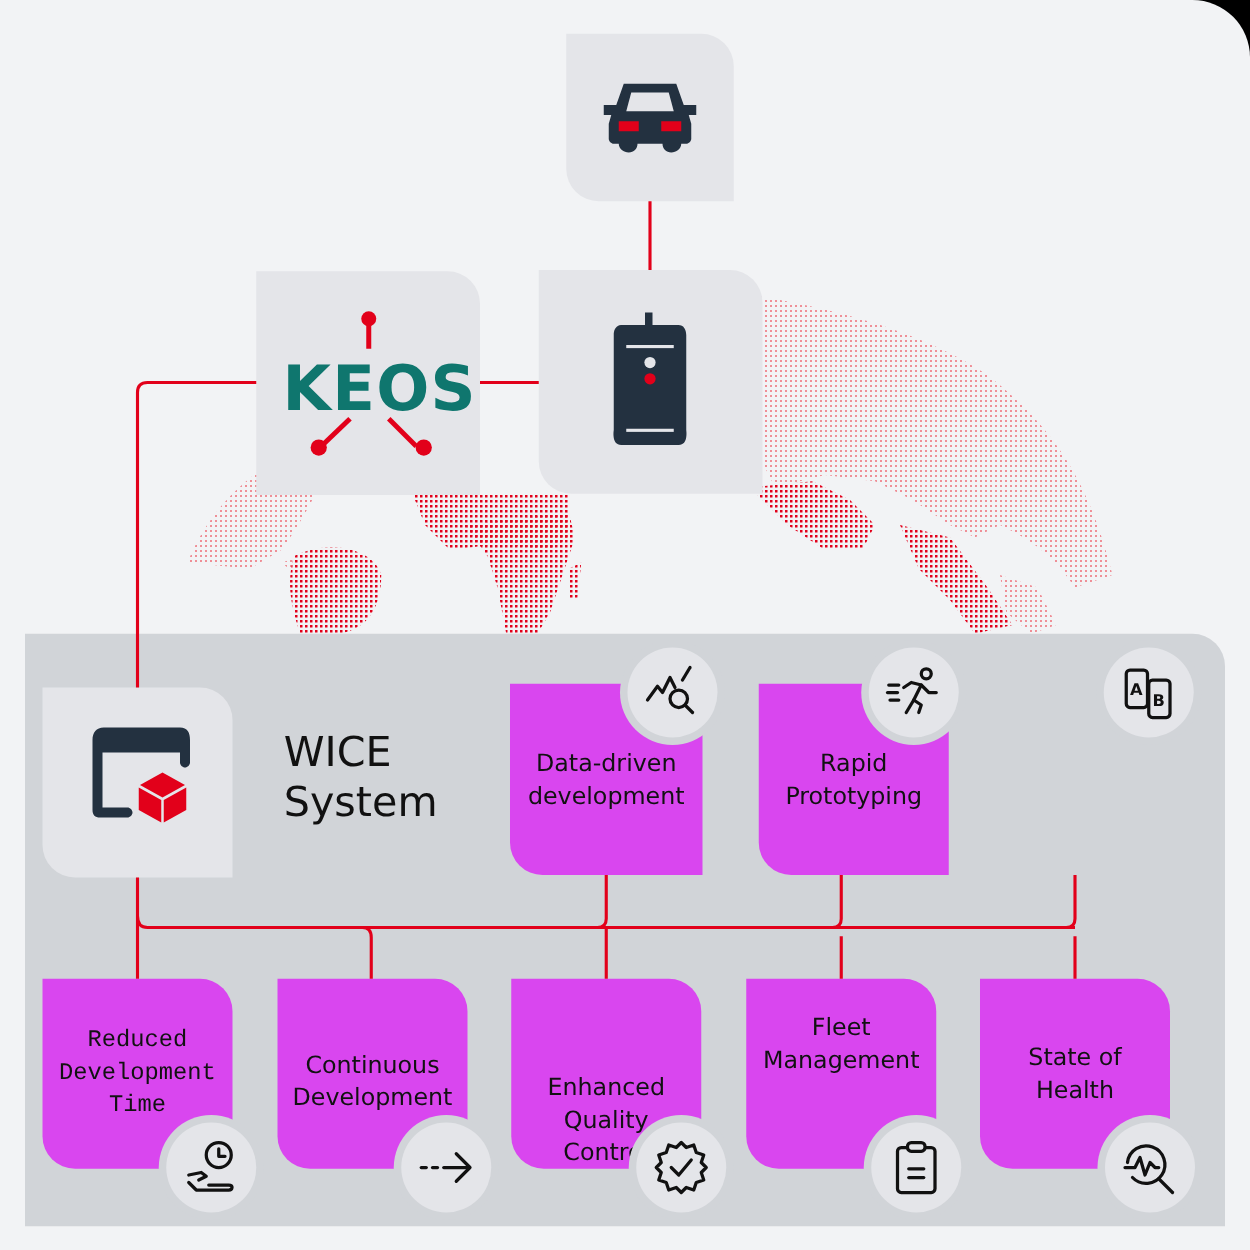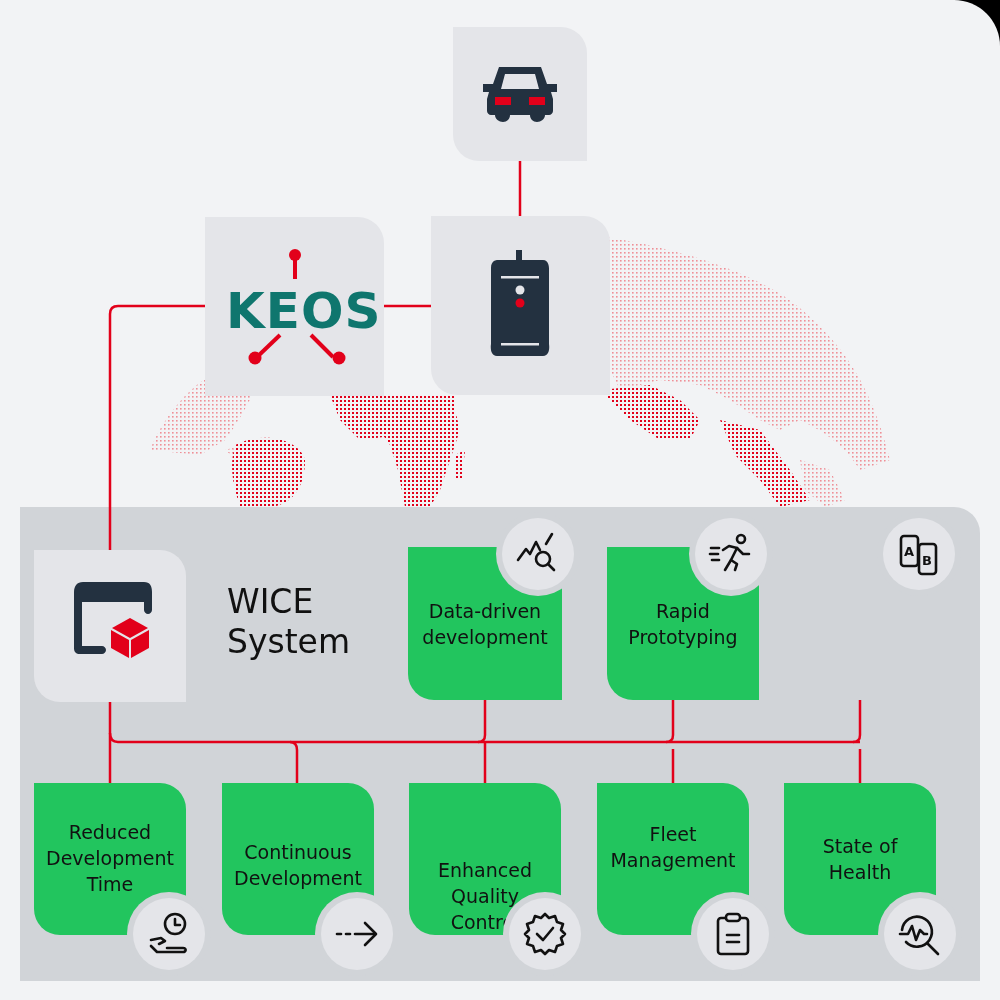--- a/index.html
+++ b/index.html
@@ -6,21 +6,21 @@
   body { width: 1000px; height: 1000px; background: #000; position: relative; overflow: hidden;
          font-family: "DejaVu Sans", sans-serif; }
   .canvas { position: absolute; left: 0; top: 0; width: 1000px; height: 1000px;
             background: #f2f3f5; border-top-right-radius: 46px; overflow: hidden; }
   .globe { position: absolute; left: 0; top: 0; }
   .tile { position: absolute; background: #e4e5e9; }
   .tile-tr { border-top-right-radius: 26px; }
   .tile-bl { border-bottom-left-radius: 26px; }
   .panel { position: absolute; left: 20px; top: 507px; width: 960px; height: 474px;
            background: #d1d4d8; border-top-right-radius: 26px; }
-  .card { position: absolute; background: #22c55e; border-top-right-radius: 26px;
+  .card { position: absolute; background: #d946ef; border-top-right-radius: 26px;
           border-bottom-left-radius: 26px; display: flex; align-items: center; justify-content: center;
           text-align: center; color: #111; font-size: 19px; line-height: 26px; }
   .card span { white-space: pre-line; display: block; }
   .badge { position: absolute; width: 72px; height: 72px; border-radius: 50%;
            background: #e4e5e9; box-shadow: 0 0 0 6px #d1d4d8;
            display: flex; align-items: center; justify-content: center; }
   .wice-title { position: absolute; left: 227px; top: 582px; font-size: 33px; line-height: 40px; color: #111;
                 white-space: pre-line; }
   .keos-text { position: absolute; left: 226px; top: 282px; font-size: 50px; font-weight: bold;
                color: #0f766e; letter-spacing: 1px; font-family: "DejaVu Sans", sans-serif; }
@@ -135,35 +135,35 @@
   </div>
   <div class="badge" style="left:883px;top:518px;">
     <svg width="48" height="48" viewBox="0 0 48 48" fill="none" stroke="#111" stroke-width="2.6" stroke-linejoin="round">
       <rect x="6" y="6" width="17" height="30" rx="3"></rect>
       <rect x="24" y="14" width="17" height="30" rx="3"></rect>
       <text x="9" y="26" font-size="13" font-weight="bold" fill="#111" stroke="none" font-family="DejaVu Sans, sans-serif">A</text>
       <text x="27" y="35" font-size="13" font-weight="bold" fill="#111" stroke="none" font-family="DejaVu Sans, sans-serif">B</text>
     </svg>
   </div>
 
-  <div class="card" style="left:34px;top:783px;width:152px;height:152px;align-items:flex-start;padding-top:36px;box-sizing:border-box;">
+  <div class="card" style="left:34px;top:783px;width:152px;height:152px;align-items:flex-start;padding-top:36px;box-sizing:border-box;font-family:Liberation Mono, monospace;">
     <span>Reduced
 Development
 Time</span>
   </div>
   <div class="card" style="left:222px;top:783px;width:152px;height:152px;align-items:flex-start;padding-top:56px;box-sizing:border-box;">
     <span>Continuous
 Development</span>
   </div>
   <div class="card" style="left:409px;top:783px;width:152px;height:152px;align-items:flex-end;padding-top:40px;box-sizing:border-box;">
     <span>Enhanced
 Quality
 Control</span>
   </div>
-  <div class="card" style="left:597px;top:783px;width:152px;height:152px;align-items:flex-start;padding-top:38px;box-sizing:border-box;">
+  <div class="card" style="left:597px;top:783px;width:152px;height:152px;align-items:flex-start;padding-top:26px;box-sizing:border-box;">
     <span>Fleet
 Management</span>
   </div>
   <div class="card" style="left:784px;top:783px;width:152px;height:152px;align-items:flex-start;padding-top:50px;box-sizing:border-box;">
     <span>State of
 Health</span>
   </div>
 
   <div class="badge" style="left:133px;top:898px;">
     <svg width="48" height="48" viewBox="0 0 48 48" fill="none" stroke="#111" stroke-width="2.6" stroke-linecap="round" stroke-linejoin="round">

